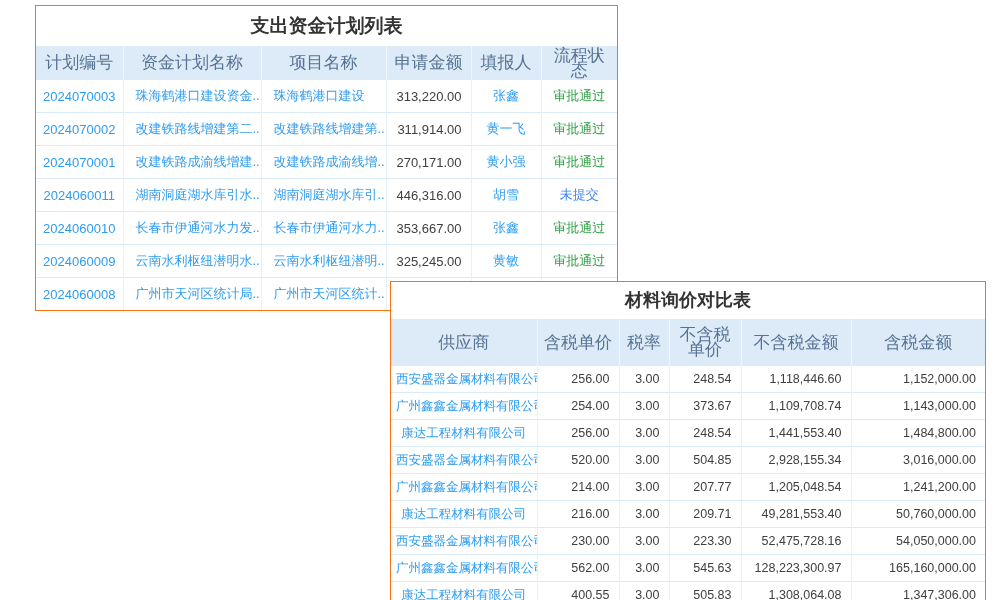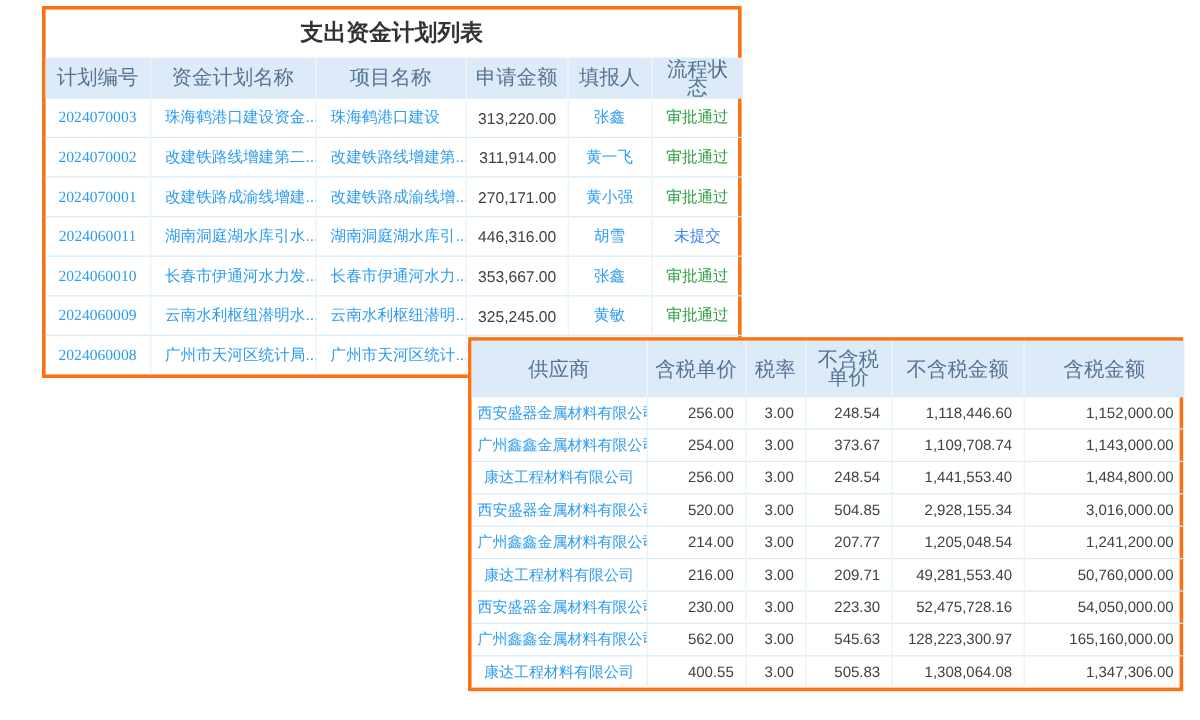--- a/index.html
+++ b/index.html
@@ -3,21 +3,21 @@
 <meta charset="utf-8">
 <style>
   html,body{margin:0;padding:0;}
   body{
     width:1000px;height:600px;position:relative;overflow:hidden;
     background:#ffffff;
     font-family:"Liberation Sans","DejaVu Sans",sans-serif;
   }
   .panel{
     position:absolute;background:#ffffff;
-    border:3px solid #f97316;box-sizing:border-box;
+    border:1px solid #f97316;box-sizing:border-box;
   }
   .panel-plan{left:35px;top:5px;width:583px;z-index:1;}
   .panel-quote{left:390px;top:281px;width:596px;z-index:2;}
   .panel-title{
     text-align:center;font-weight:bold;color:#333333;
   }
   .panel-plan .panel-title{height:40px;line-height:40px;font-size:19px;}
   .panel-quote .panel-title{height:37px;line-height:37px;font-size:18px;}
   table{border-collapse:collapse;table-layout:fixed;width:100%;}
   thead th{
@@ -27,21 +27,21 @@
   thead th:last-child{border-right:none;}
   .panel-plan thead th{height:33px;}
   .panel-quote thead th{height:46px;}
   tbody td{
     font-size:13px;border-top:1px solid #d9eaf8;border-right:1px solid #e6f2fb;
     padding:0 5px;white-space:nowrap;overflow:hidden;
   }
   tbody td:last-child{border-right:none;}
   .panel-plan tbody td{height:32px;}
   .panel-quote tbody td{height:26px;font-size:12.5px;}
-  .c-center{text-align:center;font-family:Liberation Serif, serif;}
+  .c-center{text-align:center;}
   .c-left{text-align:left;padding-left:12px;}
   .c-right{text-align:right;padding-right:9px;margin-left:40px;}
   .c-blue{color:#2e9cf0;}
   .c-dark{color:#404040;}
   .st-approved{color:#2fa042;margin-left:32px;}
   .st-pending{color:#3b82f6;}
 </style>
 </head>
 <body>
 
@@ -121,20 +121,21 @@
           <td class="c-left c-blue">广州市天河区统计...</td>
           <td class="c-right c-dark"></td>
           <td class="c-center c-blue"></td>
           <td class="c-center"></td>
         </tr>
       </tbody>
   </table>
 </div>
 
 <div class="panel panel-quote">
+  <div class="panel-title">材料询价对比表</div>
   <table>
     <colgroup>
       <col style="width:146px">
         <col style="width:82px">
         <col style="width:50px">
       <col style="width:72px">
         <col style="width:110px">
         <col style="width:134px">
     </colgroup>
     <thead>

